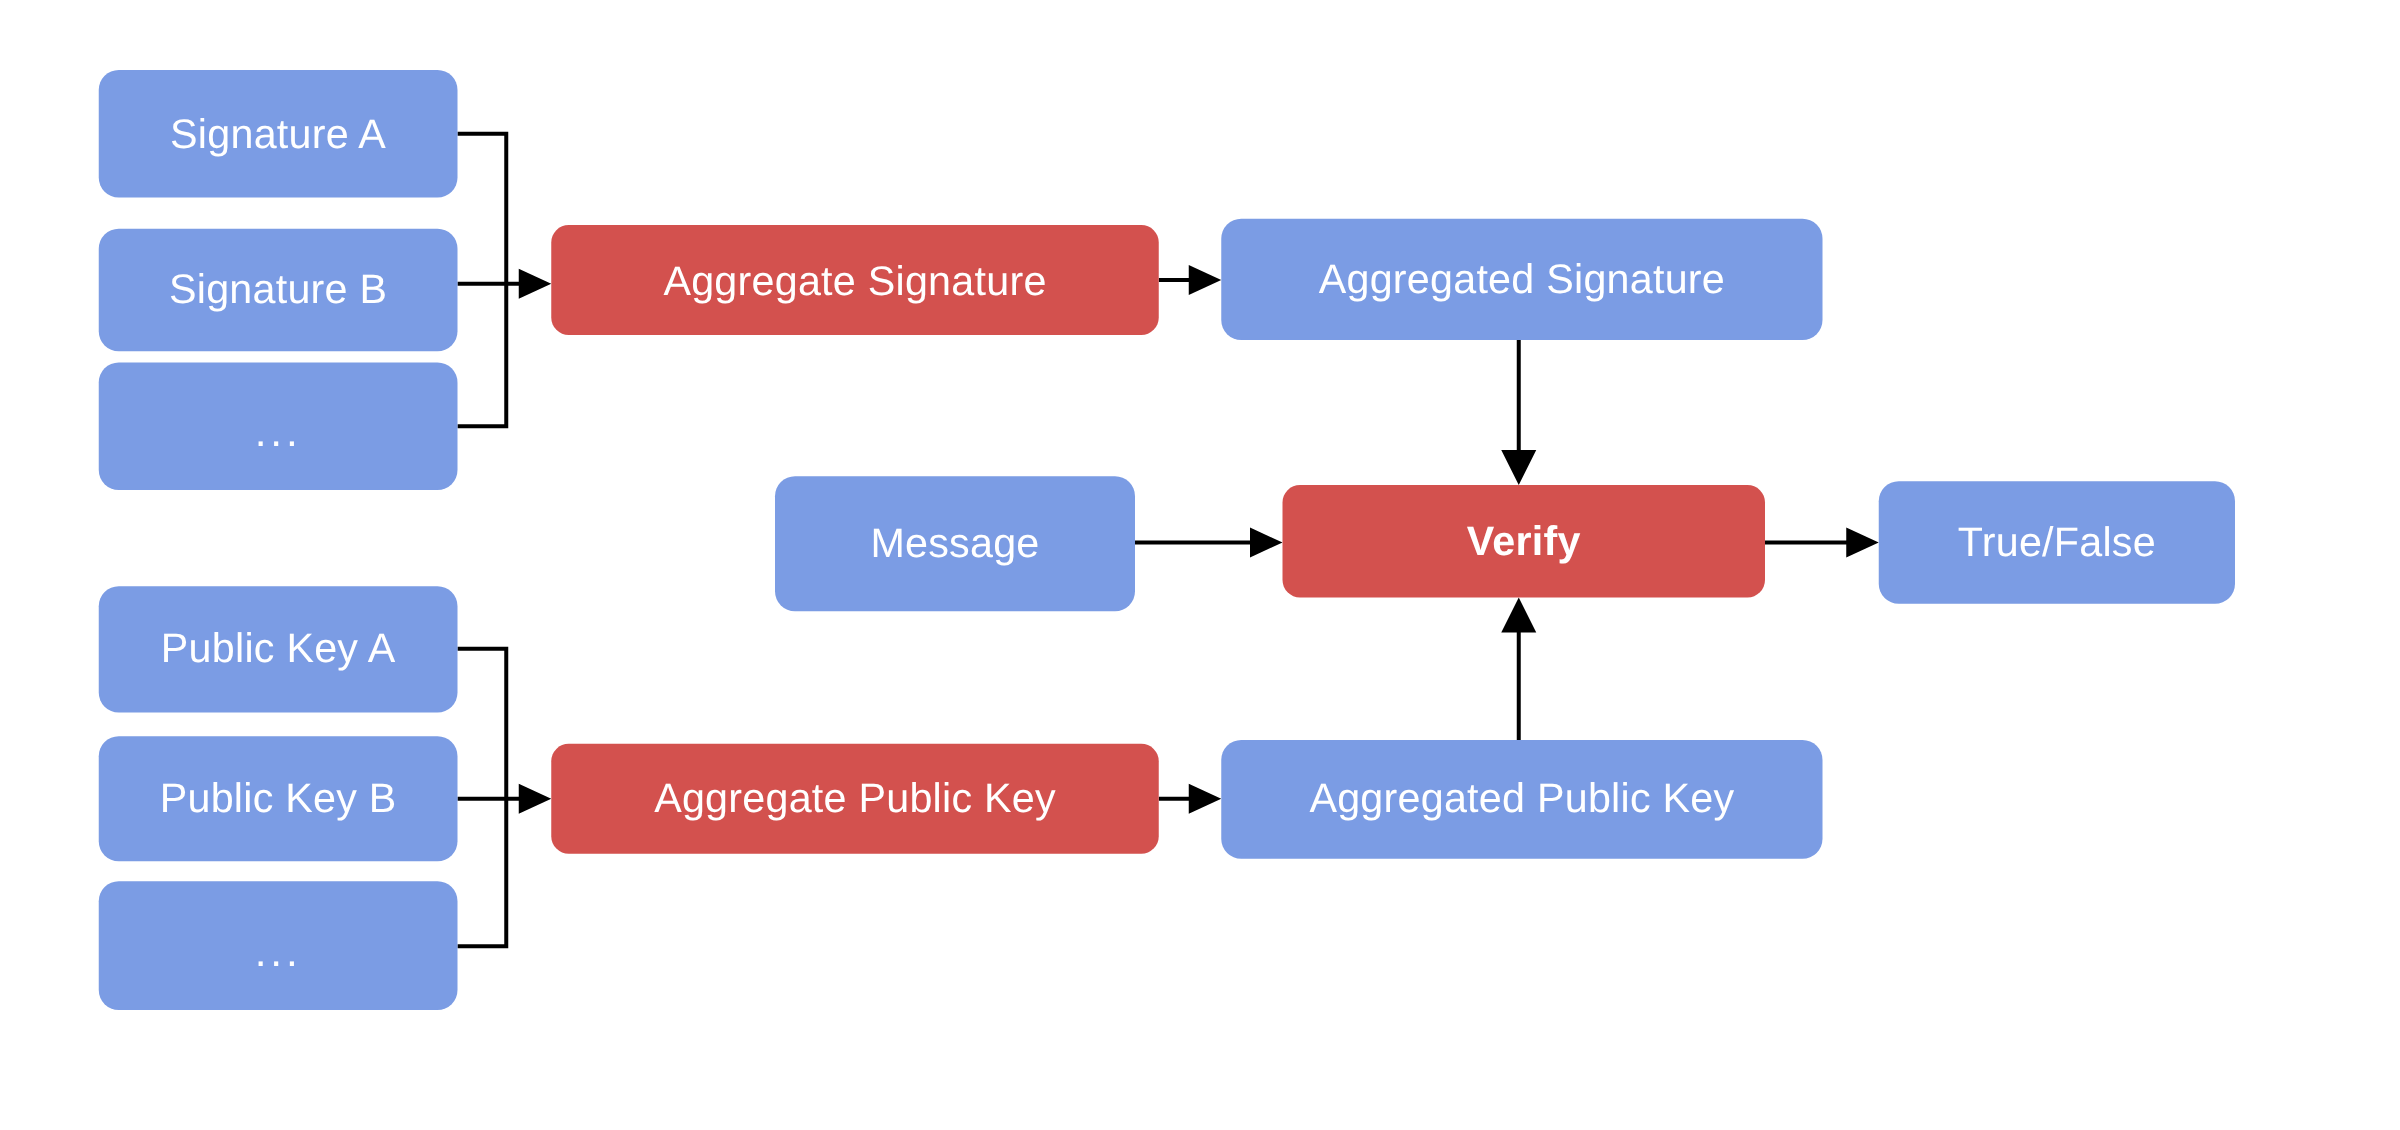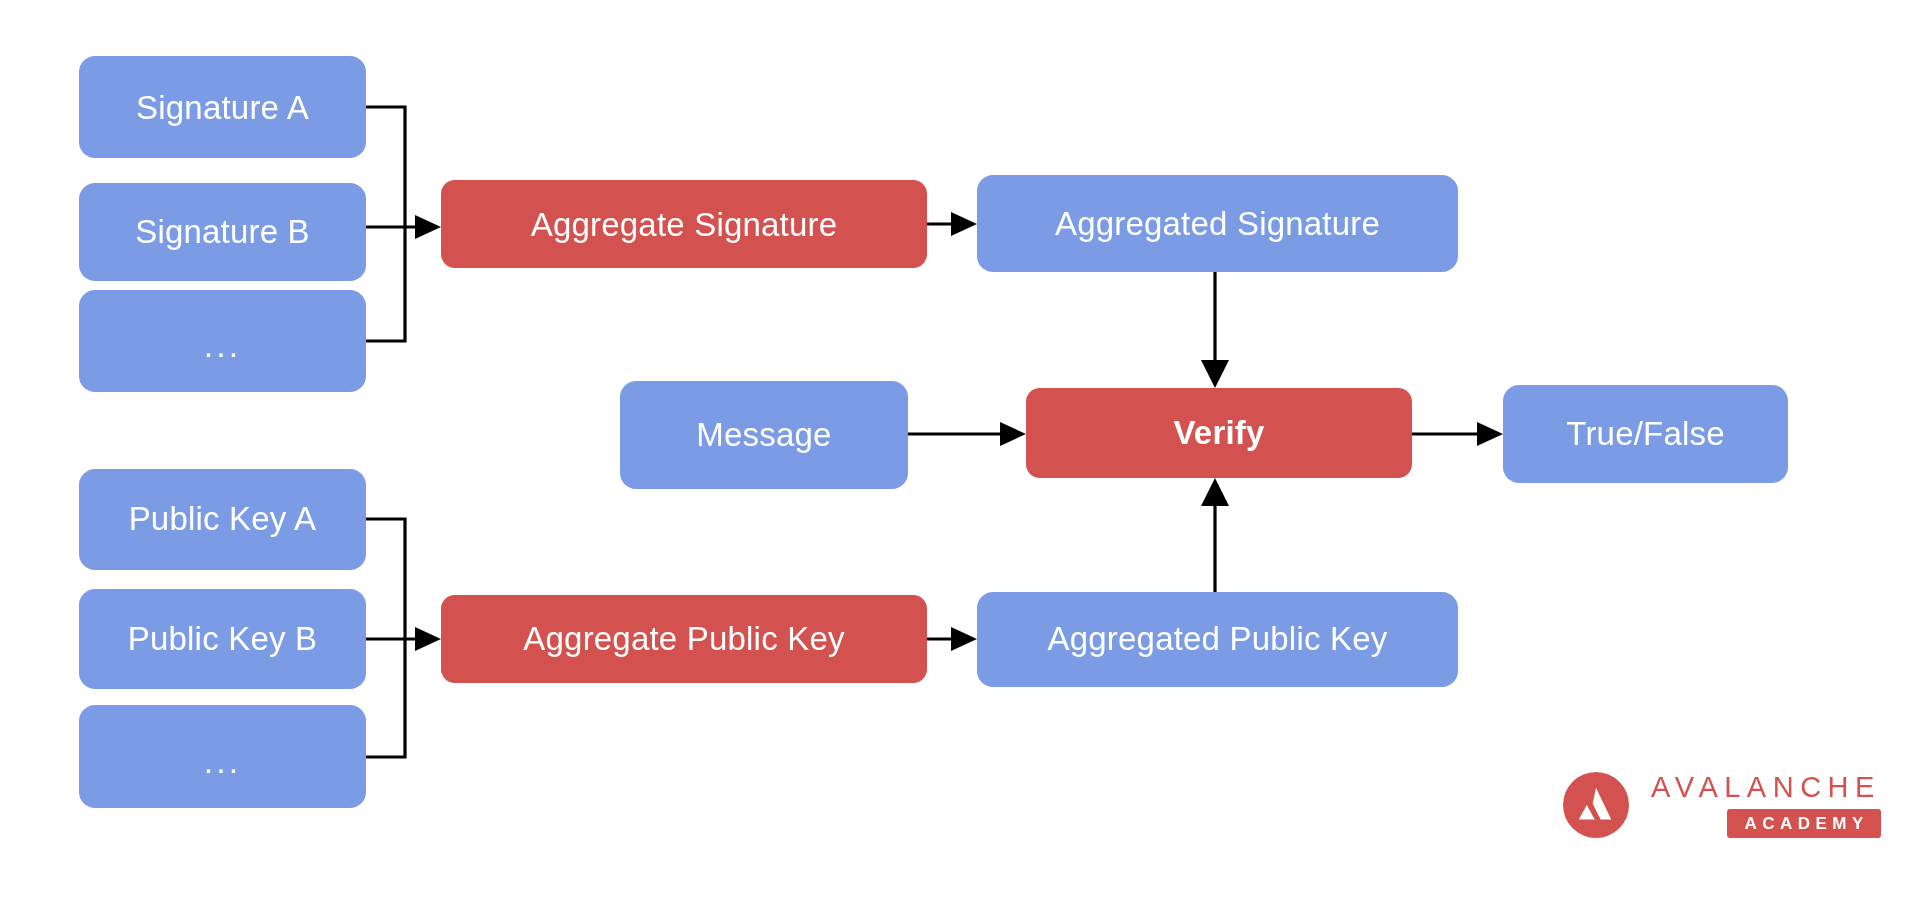--- a/index.html
+++ b/index.html
@@ -216,25 +216,14 @@
         <text class="node-label" x="684" y="641">Aggregate Public Key</text>
       </g>
 
       <g>
         <rect x="977" y="592" width="481" height="95" rx="16" ry="16" fill="#7b9ce4"></rect>
         <text class="node-label" x="1217.5" y="641">Aggregated Public Key</text>
       </g>
     </g>
   </svg>
 
-  <div id="brand-logo">
-    <svg id="brand-mark" viewBox="0 0 100 100">
-      <circle cx="50" cy="50" r="50" fill="#d3524f"></circle>
-      <path d="M50 24 L73 72 L57 72 L45 48 Z" fill="#ffffff"></path>
-      <path d="M36 50 L48 72 L24 72 Z" fill="#ffffff"></path>
-    </svg>
-    <div id="brand-text-group">
-      <div id="brand-wordmark">AVALANCHE</div>
-      <div id="brand-subwordmark">ACADEMY</div>
-    </div>
-  </div>
 
 </div>
 
 </body></html>

